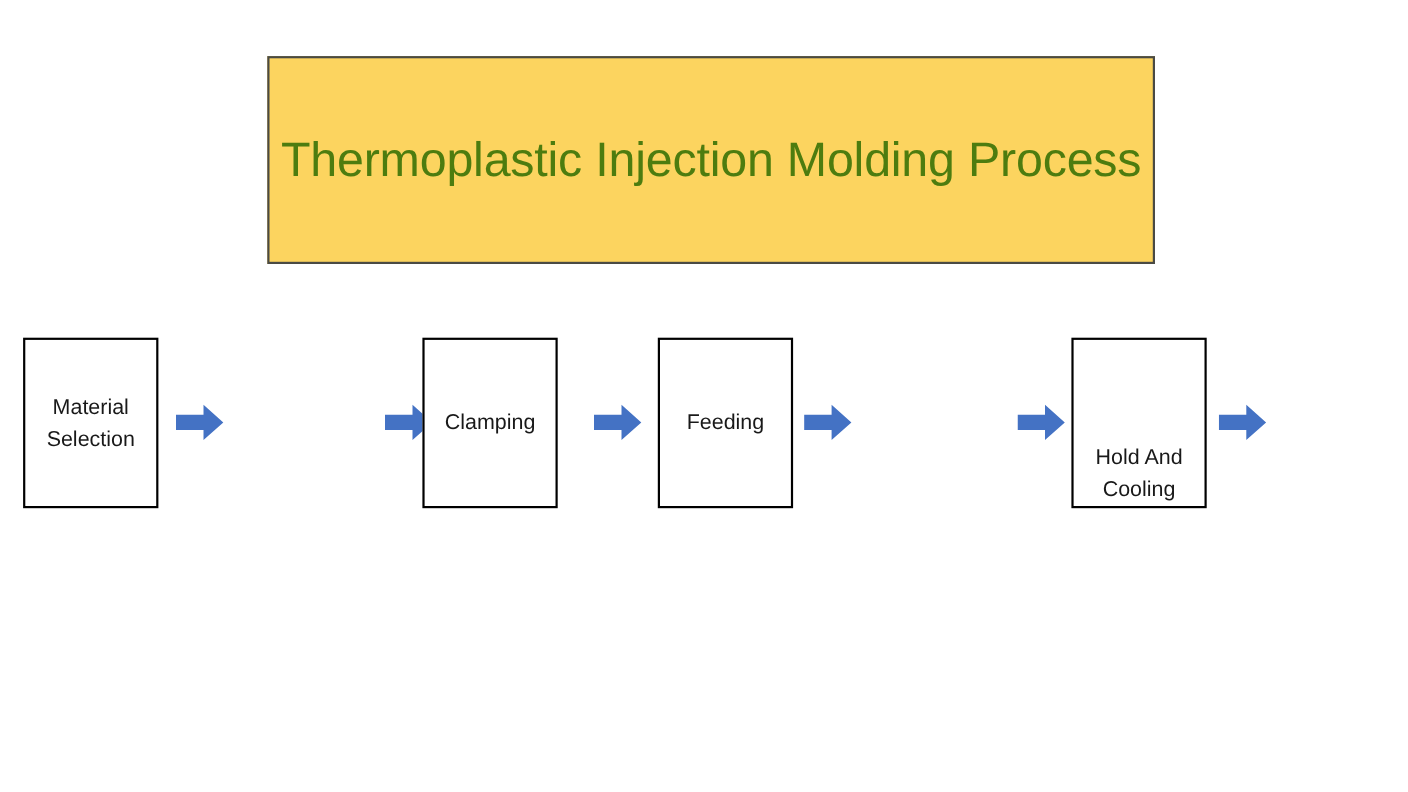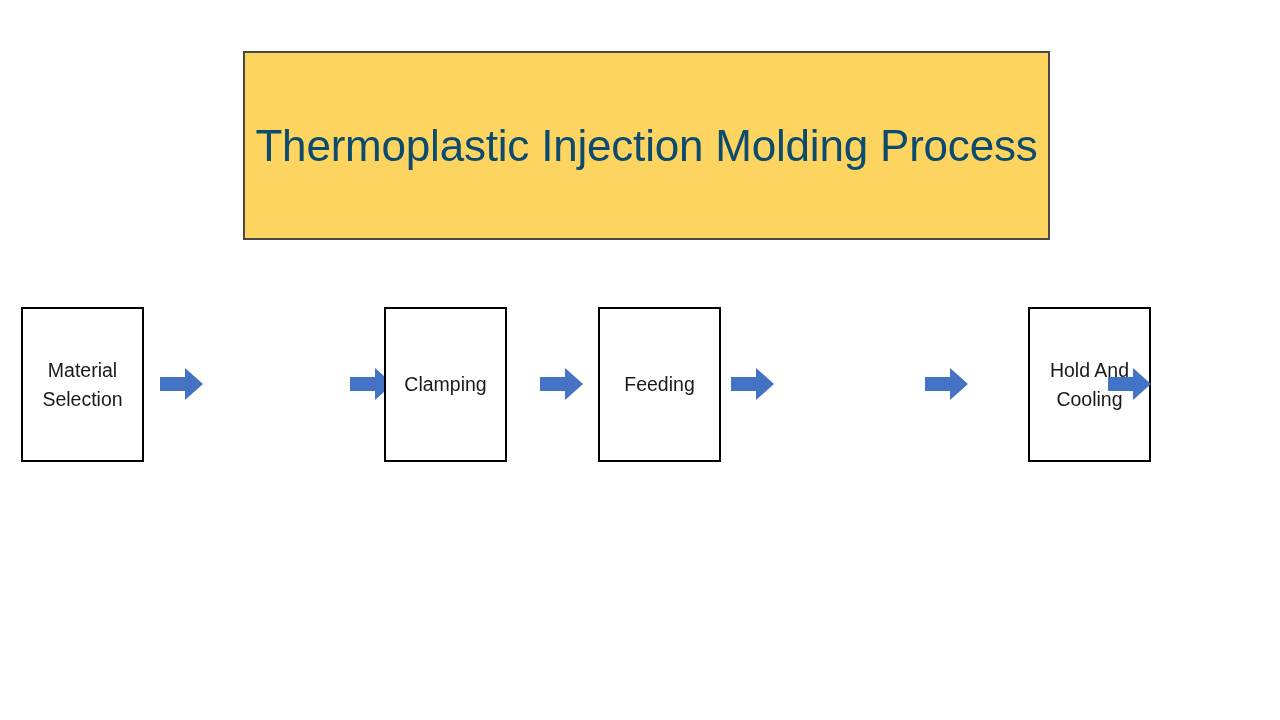--- a/index.html
+++ b/index.html
@@ -33,21 +33,21 @@
     border: 2px solid #4a4a44;
     box-sizing: border-box;
     display: flex;
     align-items: center;
     justify-content: center;
   }
   #title-text {
     font-family: "Liberation Sans", sans-serif;
     font-size: 44px;
     line-height: 52px;
-    color: #0c4a6e;
+    color: #4d7c0f;
     text-align: center;
     letter-spacing: -0.2px;
     white-space: nowrap;
     padding: 0 8px;
   }
 
   
   #flow-row {
     position: absolute;
     left: 0;
@@ -139,21 +139,21 @@
       </svg>
     </div>
 
 
     <div class="flow-arrow" style="left:925px;">
       <svg viewBox="0 0 44 34" xmlns="http://www.w3.org/2000/svg" aria-hidden="true">
         <polygon points="0,10 25,10 25,1 43,17 25,33 25,24 0,24" fill="#4472c4"></polygon>
       </svg>
     </div>
 
-    <div class="step-box" style="left:1028px; width:123px;">
+    <div class="step-box" style="left:974px; width:123px;align-items:flex-end;">
       <span class="step-label">Hold And Cooling</span>
     </div>
 
     <div class="flow-arrow" style="left:1108px;">
       <svg viewBox="0 0 44 34" xmlns="http://www.w3.org/2000/svg" aria-hidden="true">
         <polygon points="0,10 25,10 25,1 43,17 25,33 25,24 0,24" fill="#4472c4"></polygon>
       </svg>
     </div>
 
 

